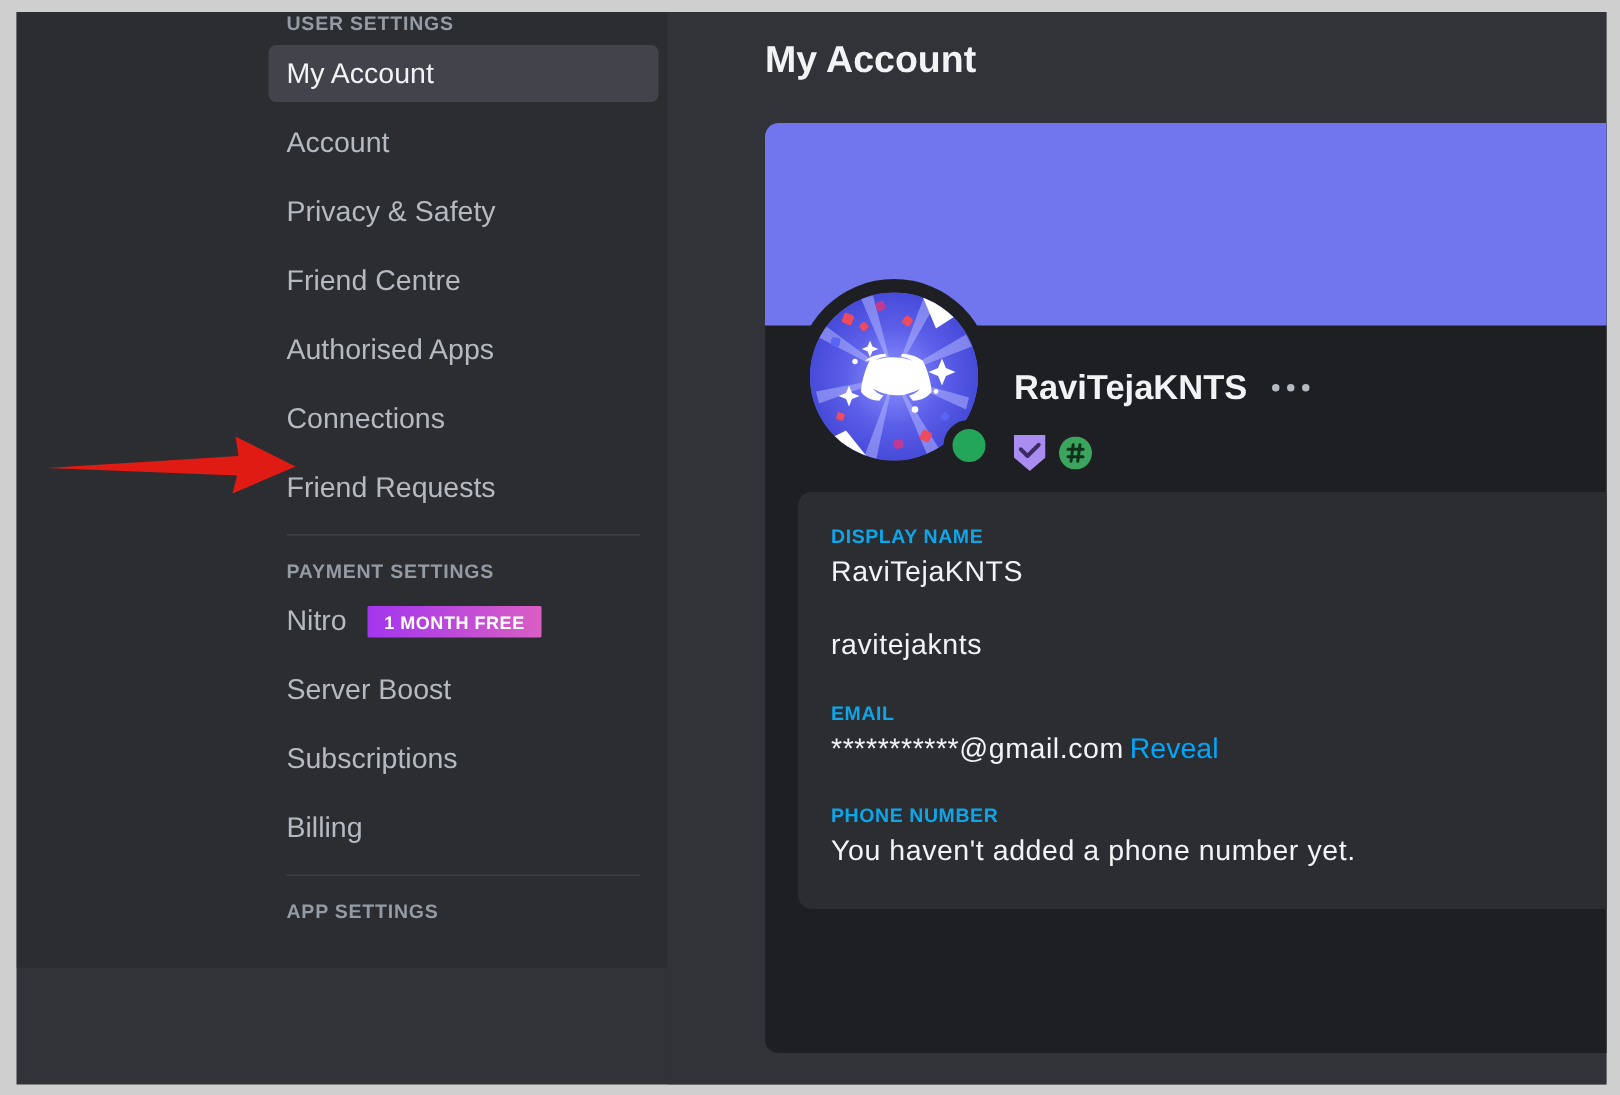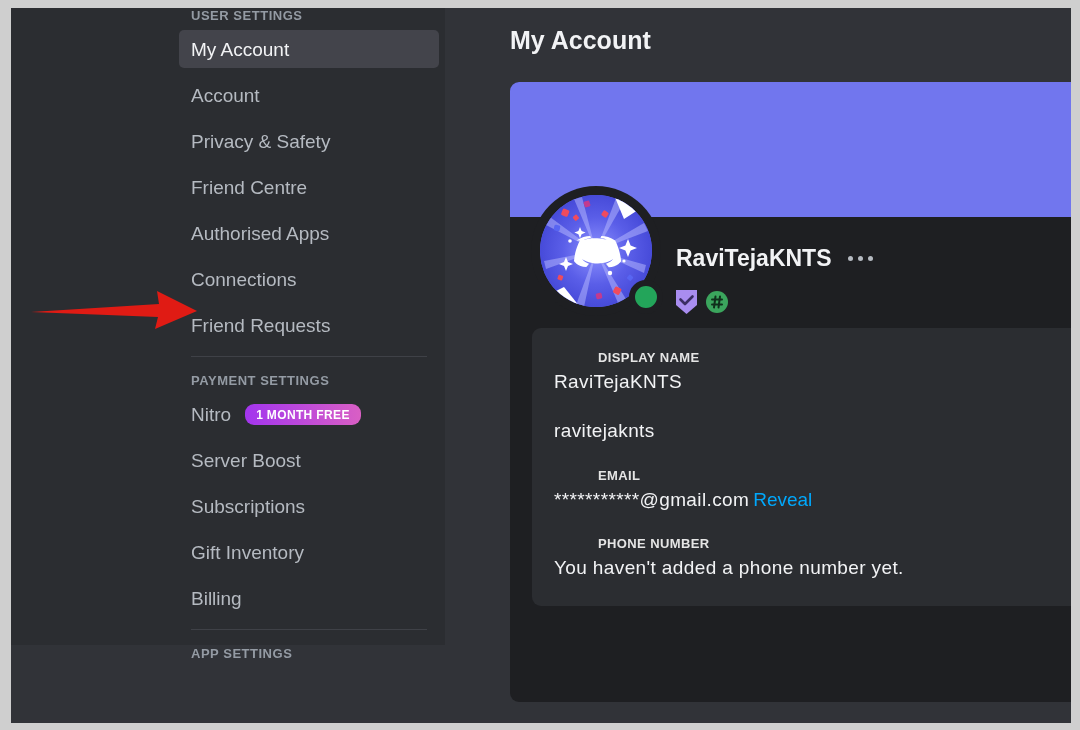--- a/index.html
+++ b/index.html
@@ -71,21 +71,21 @@
   }
   .nav-label { line-height: 1; }
   .nav-badge {
     margin-left: 14px;
     background: linear-gradient(90deg, #a335ee 0%, #d95fc4 100%);
     color: #ffffff;
     font-size: 12px;
     font-weight: bold;
     letter-spacing: 0.03em;
     padding: 5px 11px 4px 11px;
-    border-radius: 9px;
+    border-radius: 1px;
     line-height: 1;
     white-space: nowrap;
   }
   .nav-divider {
     height: 1px;
     background: #3f4147;
     margin: 12px 12px 16px 12px;
   }
 
   
@@ -207,26 +207,25 @@
     top: 246px;
     width: 556px;
     background: #2b2d31;
     border-radius: 9px;
     padding: 22px 22px 26px 22px;
     box-sizing: border-box;
   }
   .field { margin-bottom: 25px; }
   .field:last-child { margin-bottom: 0; }
   .field-label {
-    color: #e5e5e5;
+    color: #0ea5e9;
     font-size: 13px;
     font-weight: bold;
     letter-spacing: 0.03em;
     margin-bottom: 5px;
-    margin-left: 44px;
   }
   .field-value {
     color: #f2f3f5;
     font-size: 19px;
     line-height: 1.25;
   }
   .reveal-link {
     color: #00a8fc;
     cursor: pointer;
     margin-left: 4px;
@@ -267,23 +266,20 @@
           <div class="section-header">PAYMENT SETTINGS</div>
           <div class="nav-item">
             <span class="nav-label">Nitro</span>
             <span class="nav-badge">1 MONTH FREE</span>
           </div>
           <div class="nav-item">
             <span class="nav-label">Server Boost</span>
           </div>
           <div class="nav-item">
             <span class="nav-label">Subscriptions</span>
-          </div>
-          <div class="nav-item">
-            <span class="nav-label">Gift Inventory</span>
           </div>
           <div class="nav-item">
             <span class="nav-label">Billing</span>
           </div>
           <div class="nav-divider"></div>
           <div class="section-header">APP SETTINGS</div>
         </div>
     </div>
 
     <svg id="arrow" viewBox="0 0 180 48" xmlns="http://www.w3.org/2000/svg">

